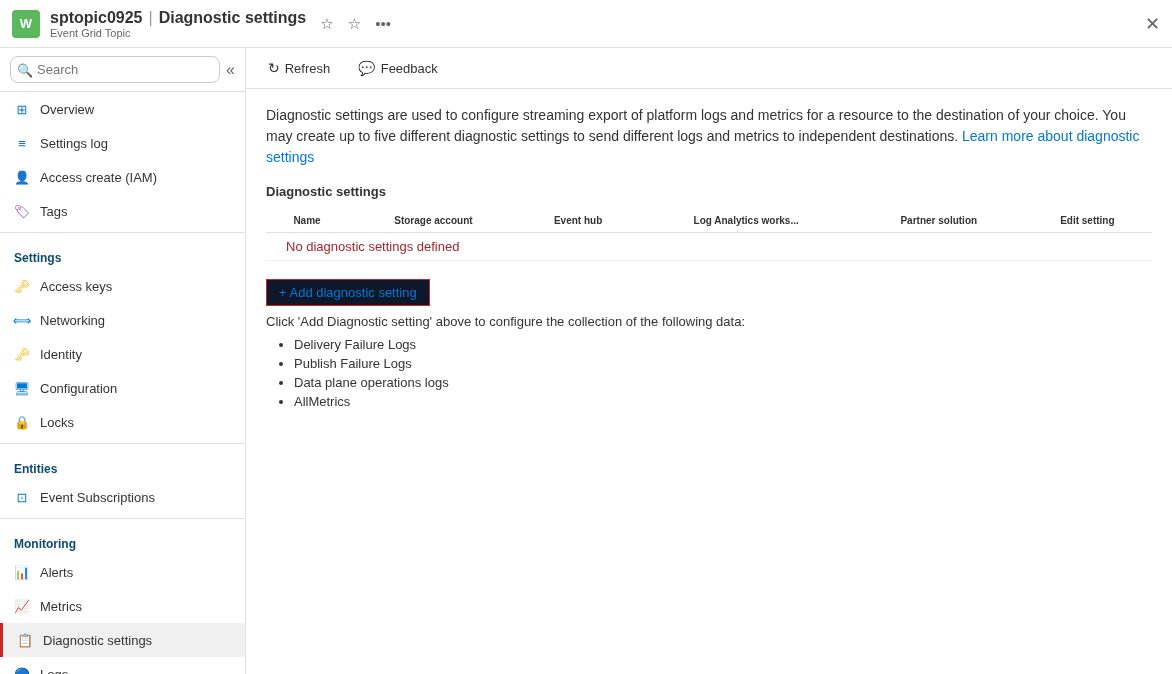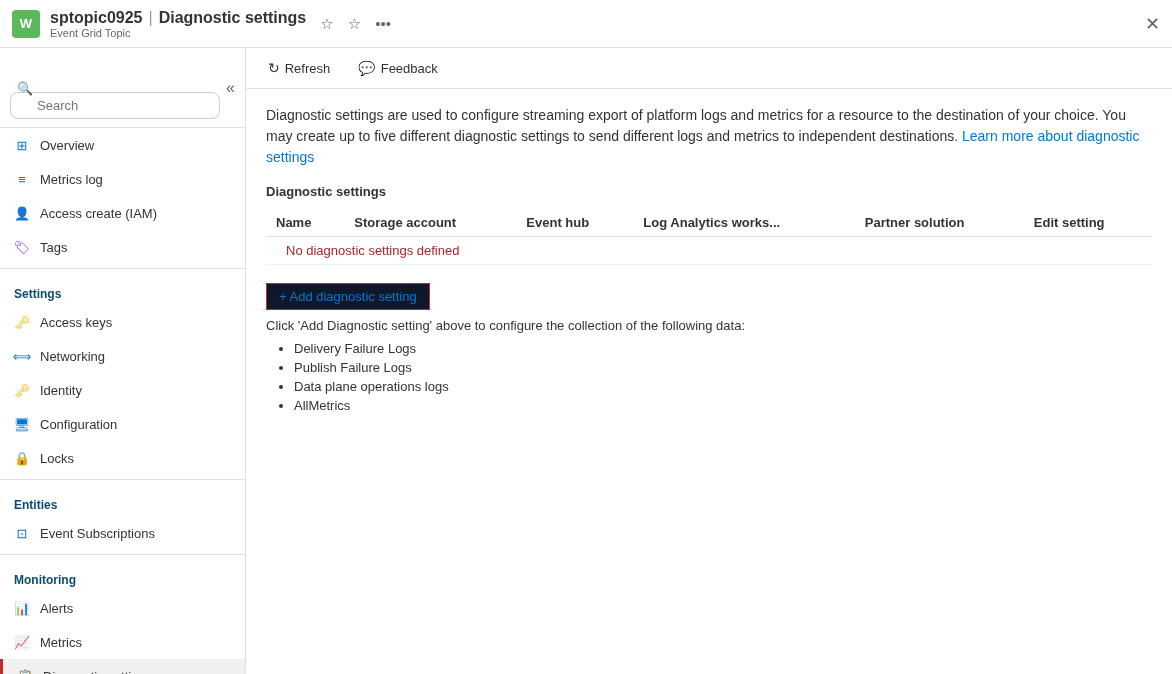--- a/index.html
+++ b/index.html
@@ -57,21 +57,21 @@
     .content-body { flex: 1; overflow-y: auto; padding: 16px 20px; }
 
     .info-text { font-size: 14px; color: #333; margin-bottom: 16px; line-height: 1.5; }
     .info-text a { color: #0078d4; text-decoration: none; }
 
     .section-title { font-size: 13px; font-weight: 600; color: #333; margin-bottom: 10px; }
 
     
     .diag-table { width: 100%; border-collapse: collapse; margin-bottom: 10px; }
     .diag-table th {
-      text-align: left; padding: 6px 10px; font-size: 13px; font-weight: 600;
+      text-align: center; padding: 6px 10px; font-size: 10px; font-weight: 600;
       border-bottom: 1px solid #e0e0e0; color: #333;
     }
     .diag-table td { padding: 6px 10px; font-size: 13px; border-bottom: 1px solid #f0f0f0; margin-top: 48px; }
 
     .no-settings { color: #a4262c; font-size: 13px; padding: 8px 10px; }
 
     
     .add-btn {
       display: inline-flex; align-items: center; gap: 4px;
       border: 1px solid #c62828; color: #0078d4; background: #0f172a;
@@ -120,33 +120,33 @@
   </div>
   <button class="title-bar-close">✕</button>
 </div>
 
 <div class="main-layout">
 
   <div class="sidebar">
     <div style="position:relative; padding: 8px 10px 8px 10px; border-bottom:1px solid #e0e0e0; display:flex; align-items:center;">
       <div class="sidebar-search-wrap" style="flex:1;">
         <span class="sidebar-search-icon">🔍</span>
-        <input type="text" style="width: 100%; border: 1px solid rgb(204, 204, 204); border-radius: 8px; padding: 5px 8px 5px 26px; font-size: 13px; margin-top: 36px;" placeholder="Search">
+        <input type="text" style="width: 100%; border: 1px solid rgb(204, 204, 204); border-radius: 8px; padding: 5px 8px 5px 26px; font-size: 13px;" placeholder="Search">
       </div>
       <button style="background:none;border:none;cursor:pointer;font-size:16px;color:#666;margin-left:6px;">«</button>
     </div>
 
     <div class="sidebar-item">
       <span class="item-icon icon-overview">⊞</span>
       <span>Overview</span>
     </div>
 
     <div class="sidebar-item">
       <span class="item-icon icon-activity">≡</span>
-      <span>Metrics log</span>
+      <span>Settings log</span>
     </div>
 
     <div class="sidebar-item">
       <span class="item-icon icon-iam">👤</span>
       <span>Access create (IAM)</span>
     </div>
 
     <div class="sidebar-item">
       <span class="item-icon icon-tags">🏷</span>
       <span>Tags</span>

